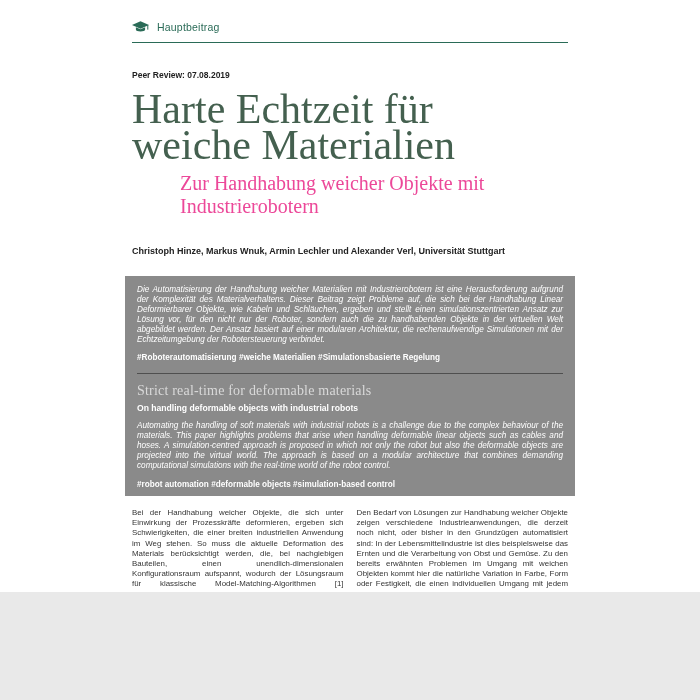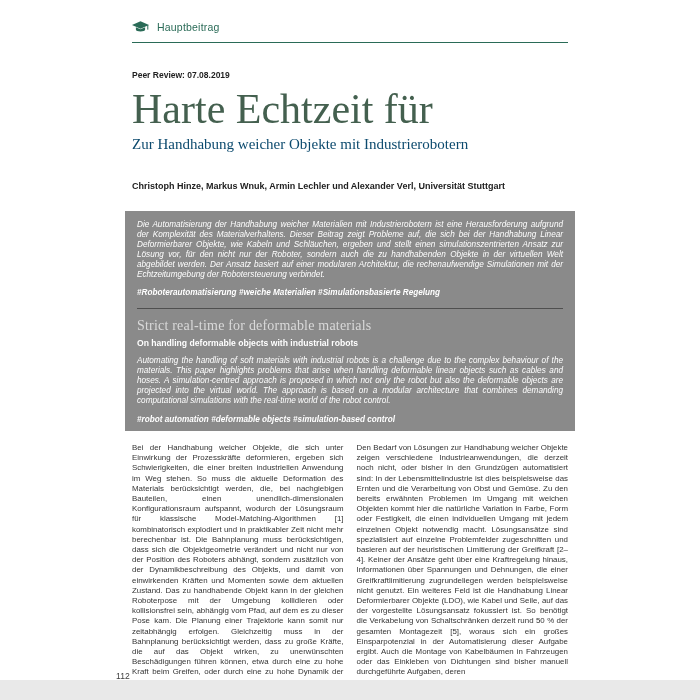--- a/index.html
+++ b/index.html
@@ -6,21 +6,21 @@
     --accent-green:#2a6b57;
     --title-green:#44604f;
     --box-gray:#8a8a8a;
     --box-divider:#4f4f4f;
     --en-title-gray:#d9d9d9;
     --text-dark:#333333;
   }
   *{margin:0;padding:0;box-sizing:border-box;}
   html,body{background:#e9e9e9;}
   .page{
-    width:700px;height:680px;background:#ffffff;position:relative;
+    width:700px;height:592px;background:#ffffff;position:relative;
     font-family:"Liberation Sans",sans-serif;color:var(--text-dark);
     overflow:hidden;margin:0 auto;
   }
   .content{position:absolute;left:132px;top:0;width:436px;}
 
   
   .header-row{
     display:flex;align-items:center;gap:8px;
     margin-top:21px;padding-bottom:9px;
     border-bottom:1.5px solid var(--accent-green);
@@ -32,34 +32,34 @@
   
   .peer-review{margin-top:27px;font-size:8.5px;font-weight:bold;color:#1f1f1f;}
 
   
   .title{
     margin-top:11px;font-family:Liberation Serif, serif;
     font-size:42px;line-height:36px;color:var(--title-green);font-weight:normal;
   }
   .subtitle{
     margin-top:9px;font-family:"Liberation Serif",serif;
-    font-size:15px;color:#0c4a6e;font-weight:normal;
+    font-size:20px;color:#ec4899;font-weight:normal;margin-left:48px;
   }
   .authors{margin-top:28px;font-size:9px;font-weight:bold;color:#222;}
 
   
   .abstract-box{
     margin:20px -7px 0 -7px;background:var(--box-gray);color:#fff;
     padding:9px 12px 7px 12px;
   }
   .abstract-de,.abstract-en{
     font-size:8.2px;line-height:9.9px;font-style:italic;text-align:justify;
     hyphens:auto;-webkit-hyphens:auto;
   }
-  .hashtags{font-size:8.2px;font-style:italic;font-weight:bold;margin-top:9px;}
+  .hashtags{font-size:8.2px;font-weight:bold;margin-top:9px;}
   .box-divider{border:none;border-top:1.2px solid var(--box-divider);margin:11px 0 9px 0;}
   .en-title{
     font-family:"Liberation Serif",serif;font-weight:normal;
     font-size:14px;color:var(--en-title-gray);letter-spacing:.2px;
   }
   .en-subtitle{font-size:8.6px;font-weight:bold;margin-top:4px;color:#fff;}
   .abstract-en{margin-top:8px;}
 
   
   .body-cols{
@@ -86,20 +86,21 @@
           <rect x="21.6" y="5.2" width="1.4" height="6.5"></rect>
         </svg>
       </span>
       <span class="header-label">Hauptbeitrag</span>
     </div>
 
     <div class="peer-review">Peer Review: 07.08.2019</div>
 
     <h1 class="title">
         <span style="display:block">Harte Echtzeit für</span>
+        <span style="display:block">weiche Materialien</span>
       </h1>
 
     <h2 class="subtitle">Zur Handhabung weicher Objekte mit Industrierobotern</h2>
 
     <div class="authors">Christoph Hinze, Markus Wnuk, Armin Lechler und Alexander Verl, Universität Stuttgart</div>
 
     <div class="abstract-box">
       <p class="abstract-de">Die Automatisierung der Handhabung weicher Materialien mit Industrierobotern ist eine Herausforderung aufgrund der Komplexität des Materialverhaltens. Dieser Beitrag zeigt Probleme auf, die sich bei der Handhabung Linear Deformierbarer Objekte, wie Kabeln und Schläuchen, ergeben und stellt einen simulationszentrierten Ansatz zur Lösung vor, für den nicht nur der Roboter, sondern auch die zu handhabenden Objekte in der virtuellen Welt abgebildet werden. Der Ansatz basiert auf einer modularen Architektur, die rechenaufwendige Simulationen mit der Echtzeitumgebung der Robotersteuerung verbindet.</p>
       <p class="hashtags">#Roboterautomatisierung #weiche Materialien #Simulationsbasierte Regelung</p>
       <hr class="box-divider">

